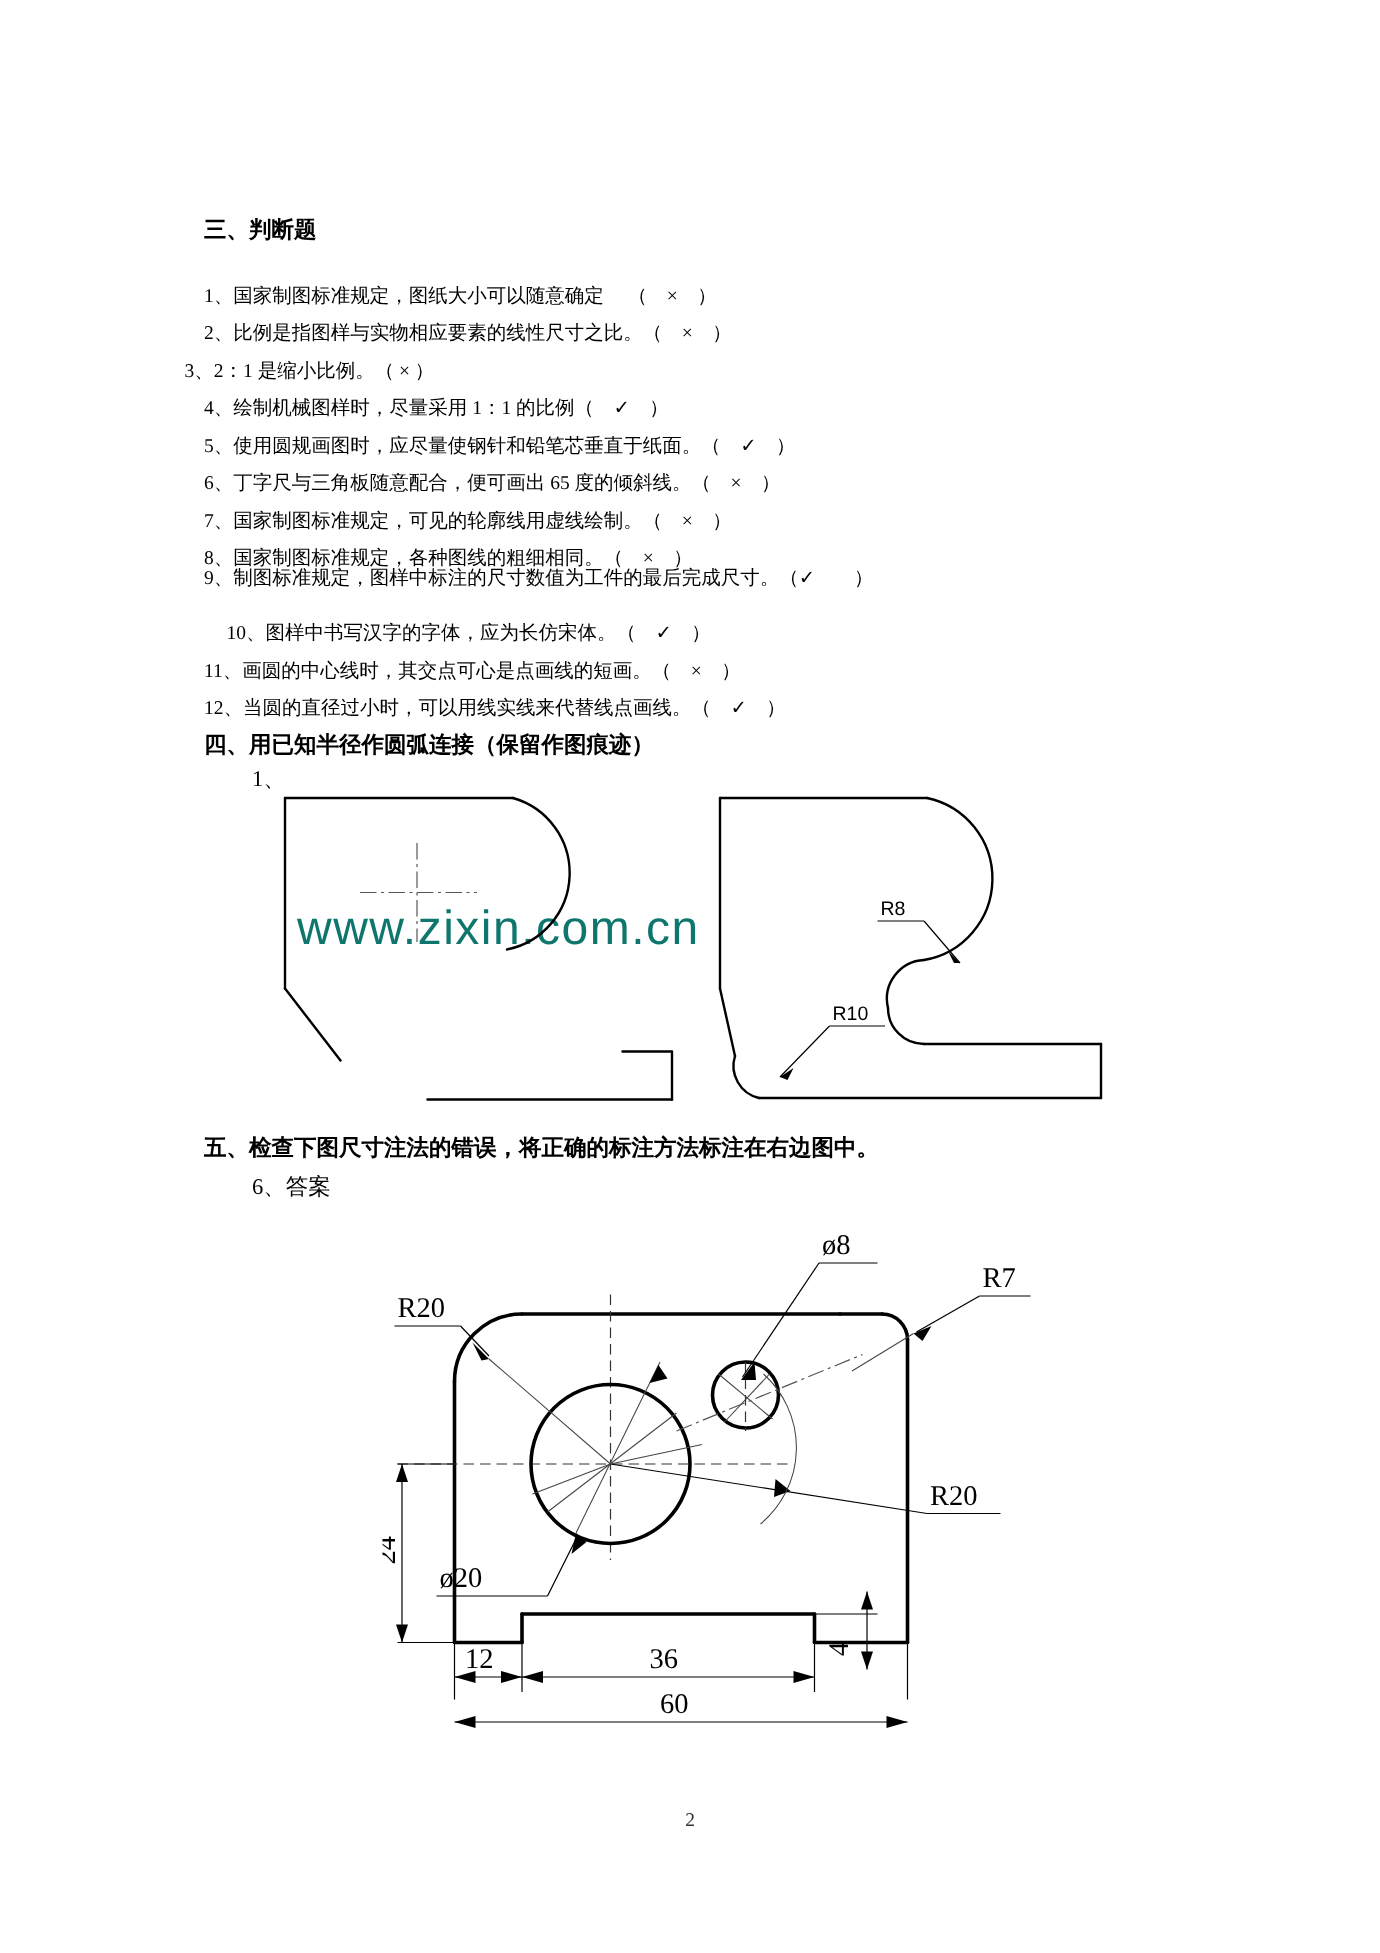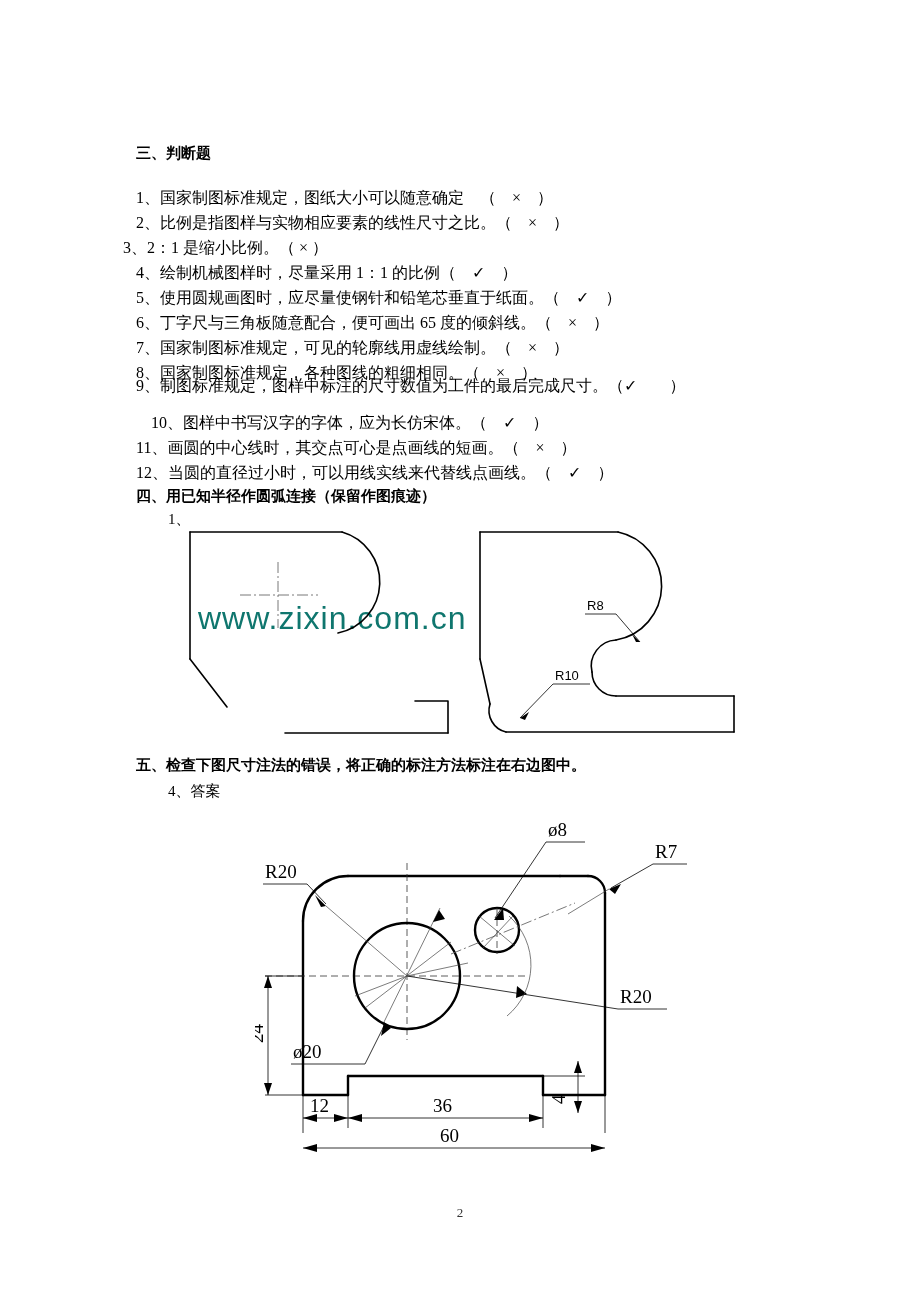--- a/index.html
+++ b/index.html
@@ -37,21 +37,21 @@
   }
   .sec-head {
     position: absolute;
     font-family: "Liberation Sans", "DejaVu Sans", sans-serif;
     font-weight: bold;
     font-size: 15px;
     white-space: nowrap;
   }
   .tf-item {
     position: absolute;
-    font-size: 16px;
+    font-size: 13px;
     white-space: nowrap;
     font-family: "Liberation Serif", serif;
   }
   .sub-num {
     position: absolute;
     font-size: 15px;
     white-space: nowrap;
   }
   .page-num {
     position: absolute;
@@ -159,21 +159,21 @@
         <path d="M 172 122 L 164 114 L 168 122 Z" fill="#000"></path>
 
         <text class="dimtxt-s" x="87" y="160">R10</text>
         <path class="thin" d="M 85 164 L 122 164"></path>
         <path class="thin" d="M 85 164 L 52 198"></path>
         <path d="M 52 198 L 61 192 L 57 200 Z" fill="#000"></path>
       </svg>
     </div>
 
     <div class="sec-head" style="left:136px; top:756px;">五、检查下图尺寸注法的错误，将正确的标注方法标注在右边图中。</div>
-    <div class="sub-num" style="left:168px; top:782px;">4、答案</div>
+    <div class="sub-num" style="left:168px; top:782px;">6、答案</div>
 
     <div class="draw-wrap" style="left:255px; top:818px;">
       <svg width="470" height="350" viewBox="0 0 470 350">
 
         <path class="thick" d="M 93 58 L 305 58"></path>
 
         <path class="thick" d="M 93 58 A 45 45 0 0 0 48 103"></path>
 
         <path class="thick" d="M 48 103 L 48 277"></path>
 

